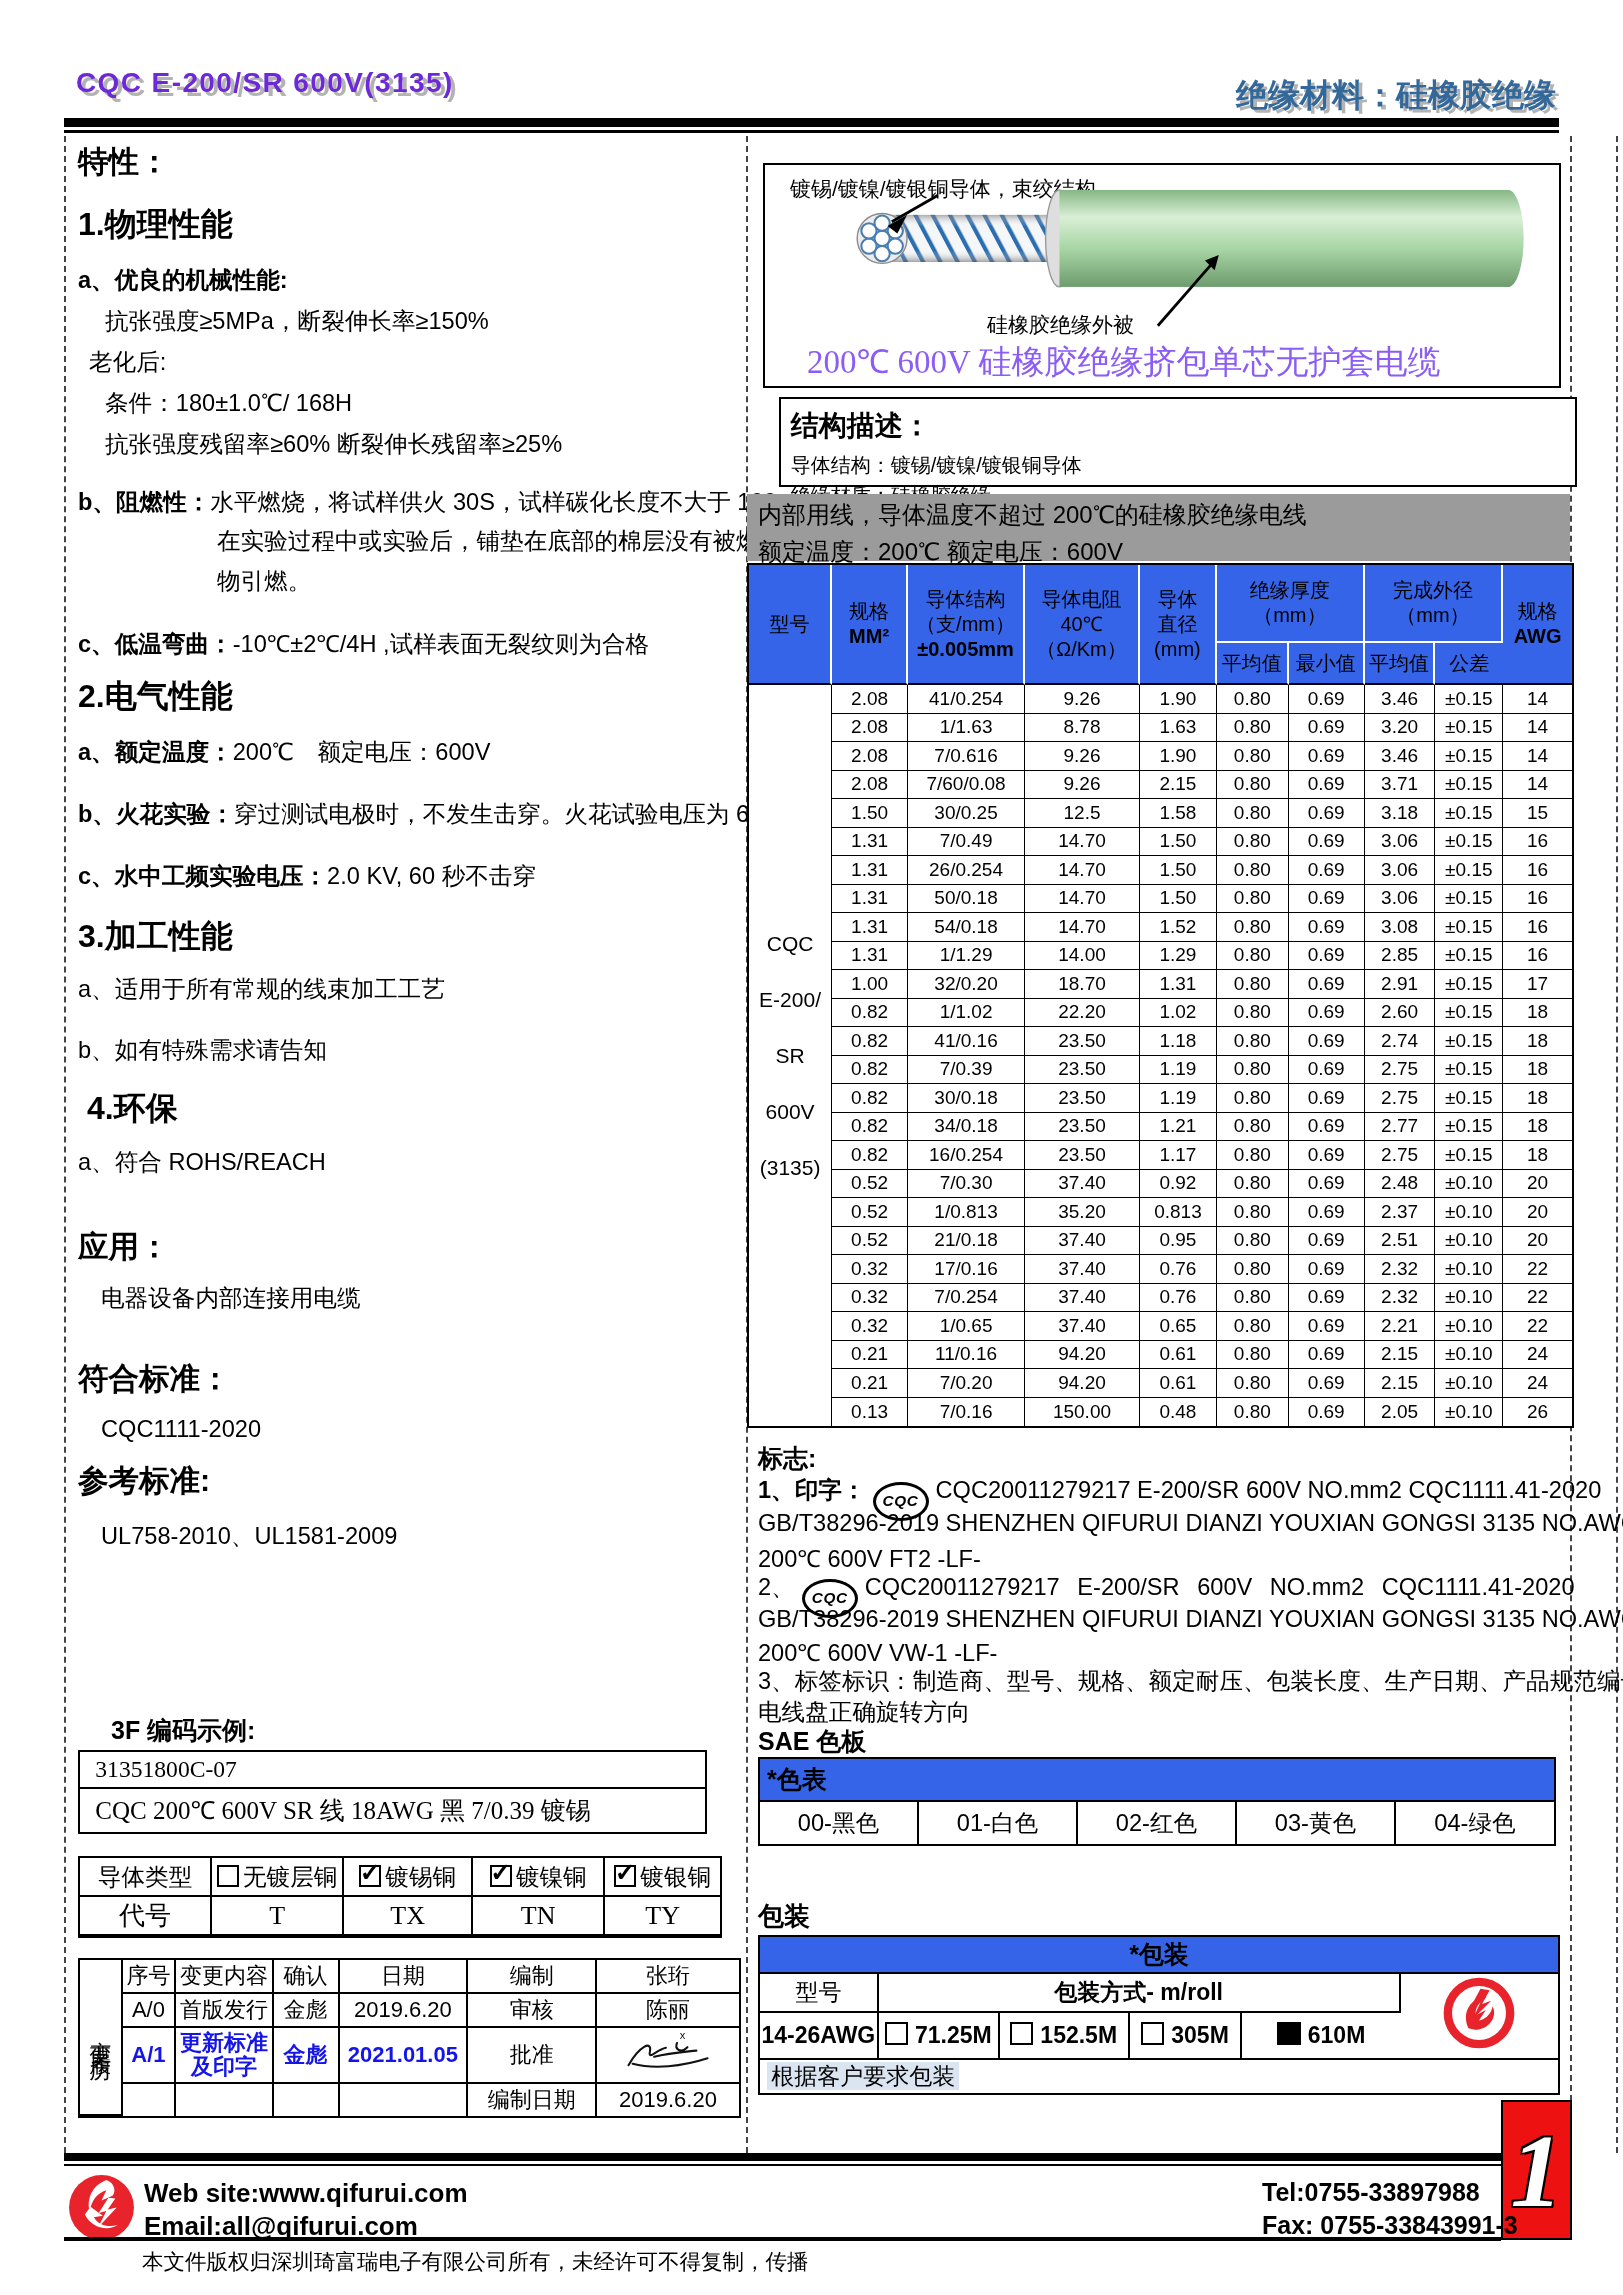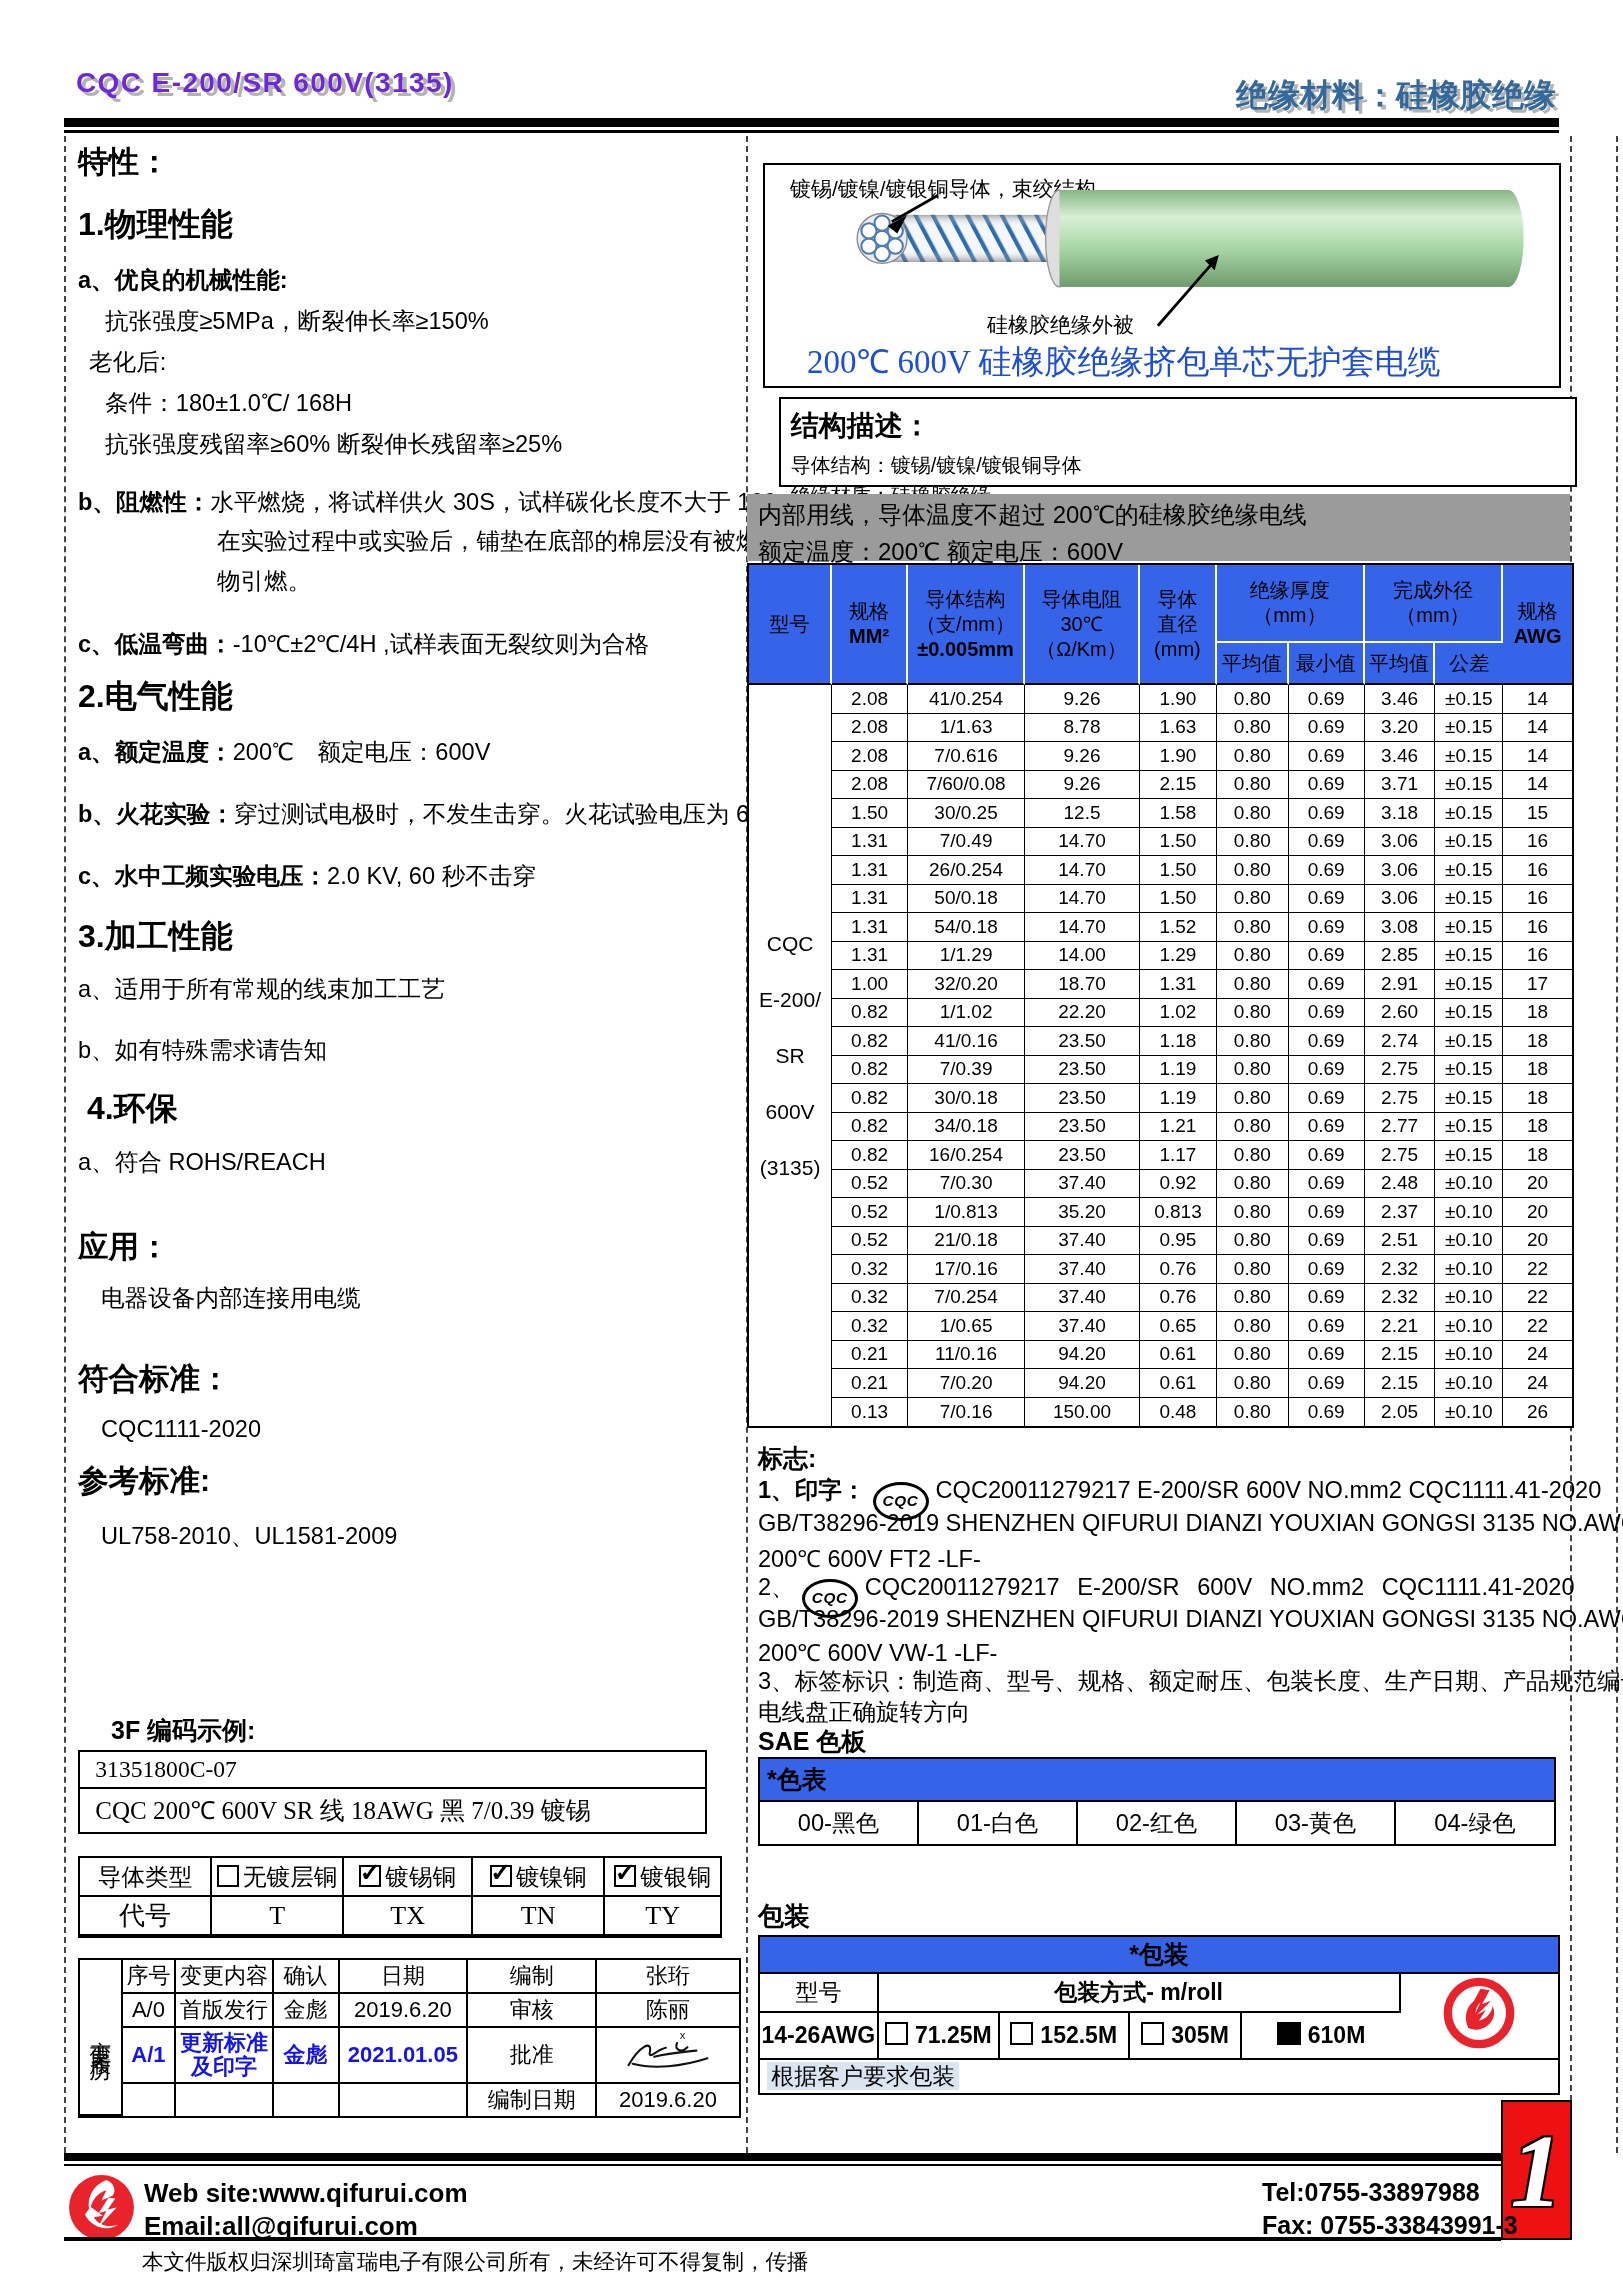--- a/index.html
+++ b/index.html
@@ -36,21 +36,21 @@
   .cbx{display:inline-block;width:18px;height:18px;border:2.1px solid #000;vertical-align:-2.1px;margin-right:4.2px;position:relative;}
   .cbx.checked::after{content:"✓";position:absolute;left:-1.4px;top:-8.3px;font-size:25px;font-weight:bold;color:#000;}
   
   .revt{width:659px;}
   .revt td{font-size:22px;}
   .sidelabel{writing-mode:vertical-lr;text-orientation:upright;letter-spacing:7px;font-size:22px;}
   .bluecell{color:#1515e8;font-weight:bold;}
   
   .cablebox{border:2.1px solid #000;background:#fff;}
   .figlabel{font-size:21px;white-space:nowrap;}
-  .cable-title{font-family:"Liberation Serif",serif;font-size:33px;color:#1d4ed8;white-space:nowrap;}
+  .cable-title{font-family:"Liberation Serif",serif;font-size:33px;color:#8b5cf6;white-space:nowrap;}
   .structbox{border:2.1px solid #000;background:#fff;margin-left:16px;}
   .structbox .hd{font-size:28px;font-weight:bold;padding:8.3px 0 4.2px 9.7px;}
   .structbox .ln{font-size:20px;padding:2.8px 0 0 9.7px;}
   .banner{background:#9b9b9b;color:#000;}
   .banner .ln{font-size:24px;padding:4.9px 0 0 11px;white-space:nowrap;}
   
   .spec{width:823px;}
   .spec th{background:#3564e8;border-right:2.1px solid #fff;border-bottom:2.1px solid #fff;font-weight:normal;font-size:20px;text-align:center;vertical-align:middle;}
   .spec th span{display:block;line-height:1.25;}
   .spec th .bb{font-weight:bold;}
@@ -299,21 +299,21 @@
               <span>规格</span>
               <span class="bb">MM²</span>
             </th>
         <th rowspan="2" class="blk">
               <span>导体结构</span>
               <span>（支/mm）</span>
               <span class="bb">±0.005mm</span>
             </th>
         <th rowspan="2" class="blk">
               <span>导体电阻</span>
-              <span>30℃</span>
+              <span>40℃</span>
               <span>（Ω/Km）</span>
             </th>
         <th rowspan="2" class="blk">
               <span>导体</span>
               <span>直径</span>
               <span>(mm)</span>
             </th>
         <th colspan="2">
               <span>绝缘厚度</span>
               <span>（mm）</span>

